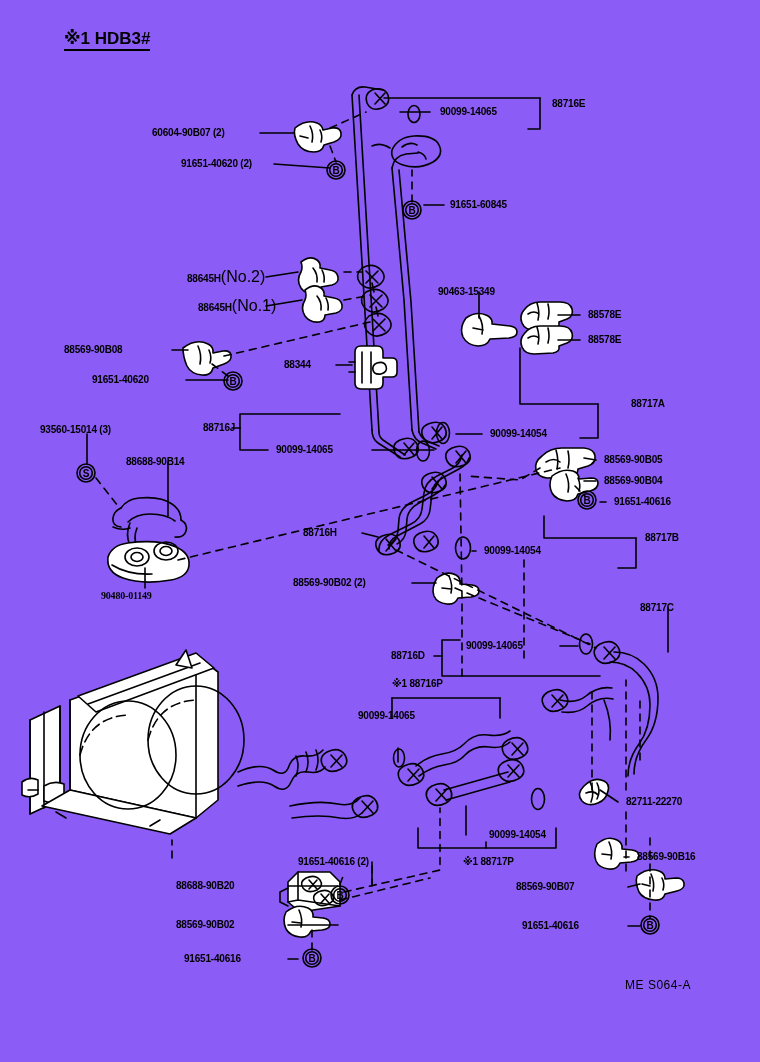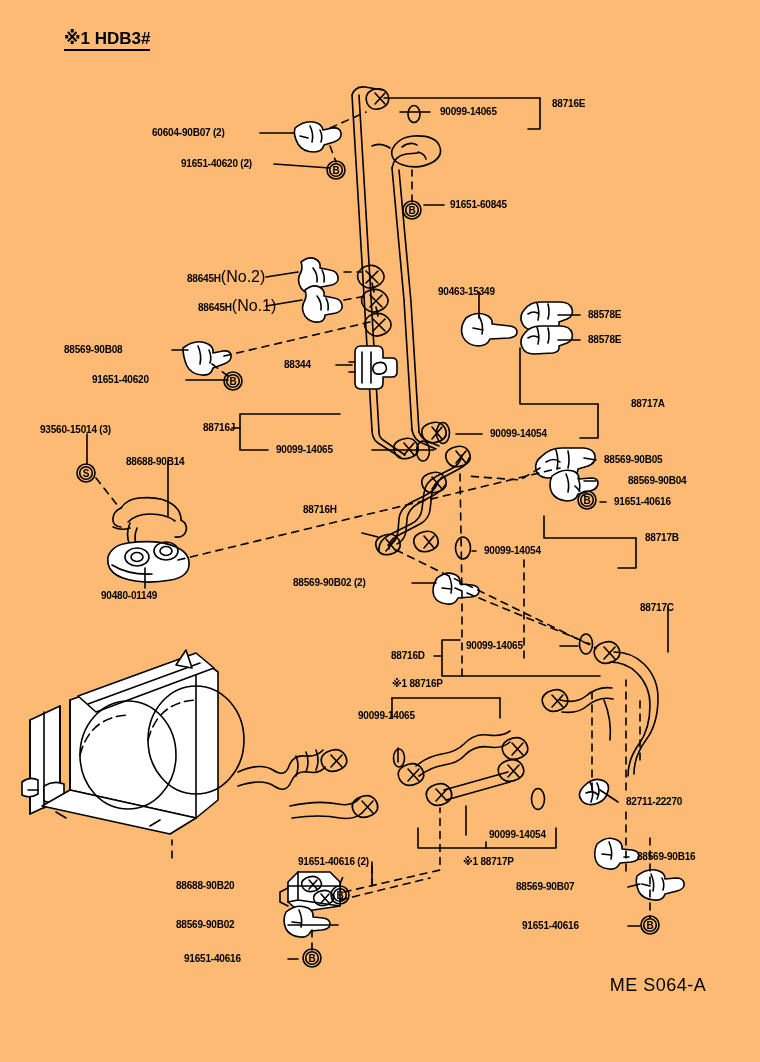--- a/index.html
+++ b/index.html
@@ -4,21 +4,21 @@
 <style>
   html,body{margin:0;padding:0;background:#ffffff;}
   body{
     font-family:"Liberation Sans","DejaVu Sans",sans-serif;
     color:#000;
   }
   #page{
     position:relative;
     width:760px;
     height:1062px;
-    background:#fdba74;
+    background:#8b5cf6;
     overflow:hidden;
   }
   svg#art{
     position:absolute;
     left:0;top:0;
     width:760px;height:1062px;
     pointer-events:none;
   }
   .lbl{
     position:absolute;
@@ -32,21 +32,21 @@
     position:absolute;
     font-size:17px;
     font-weight:bold;
     white-space:nowrap;
     border-bottom:2px solid #000;
     padding-bottom:1px;
     line-height:1.05;
   }
   .foot{
     position:absolute;
-    font-size:18px;
+    font-size:12px;
     font-weight:normal;
     letter-spacing:0.5px;
     white-space:nowrap;
   }
 </style>
 </head>
 <body>
 
 <div id="page">
 
@@ -416,33 +416,33 @@
     <div class="lbl" style="left:203px;top:428px;transform:translateY(-50%);">88716J</div>
 
     <div class="lbl" style="left:490px;top:434px;transform:translateY(-50%);">90099-14054</div>
 
     <div class="lbl" style="left:126px;top:462px;transform:translateY(-50%);text-align:right;">88688-90B14</div>
 
     <div class="lbl" style="left:276px;top:450px;transform:translateY(-50%);">90099-14065</div>
 
     <div class="lbl" style="left:604px;top:460px;transform:translateY(-50%);">88569-90B05</div>
 
-    <div class="lbl" style="left:604px;top:481px;transform:translateY(-50%);margin-left:24px;">88569-90B04</div>
+    <div class="lbl" style="left:604px;top:481px;transform:translateY(-50%);">88569-90B04</div>
 
     <div class="lbl" style="left:614px;top:502px;transform:translateY(-50%);">91651-40616</div>
 
-    <div class="lbl" style="left:303px;top:510px;transform:translateY(-50%);">88716H</div>
+    <div class="lbl" style="left:303px;top:533px;transform:translateY(-50%);">88716H</div>
 
     <div class="lbl" style="left:645px;top:538px;transform:translateY(-50%);">88717B</div>
 
     <div class="lbl" style="left:484px;top:551px;transform:translateY(-50%);">90099-14054</div>
 
     <div class="lbl" style="left:293px;top:583px;transform:translateY(-50%);">88569-90B02 (2)</div>
 
-    <div class="lbl" style="left:101px;top:596px;transform:translateY(-50%);">90480-01149</div>
+    <div class="lbl" style="left:101px;top:596px;transform:translateY(-50%);font-family:Liberation Serif, serif;">90480-01149</div>
 
     <div class="lbl" style="left:640px;top:608px;transform:translateY(-50%);">88717C</div>
 
     <div class="lbl" style="left:466px;top:646px;transform:translateY(-50%);">90099-14065</div>
 
     <div class="lbl" style="left:391px;top:656px;transform:translateY(-50%);">88716D</div>
 
     <div class="lbl" style="left:392px;top:684px;transform:translateY(-50%);">※1 88716P</div>
 
     <div class="lbl" style="left:358px;top:716px;transform:translateY(-50%);">90099-14065</div>

